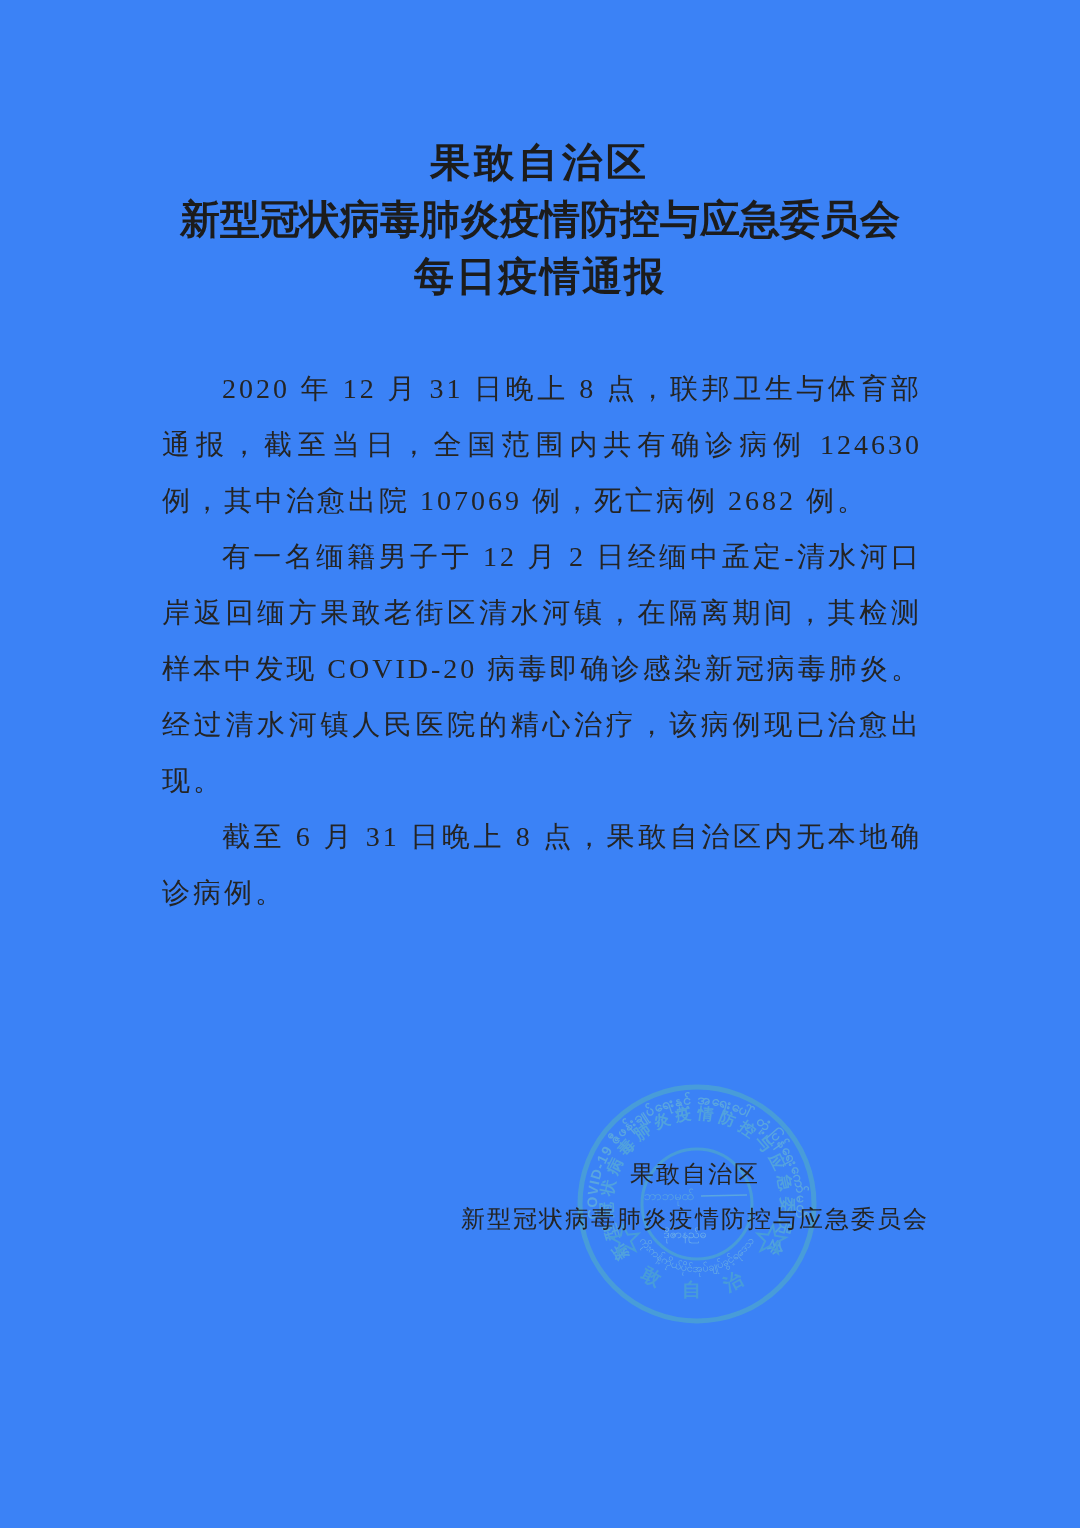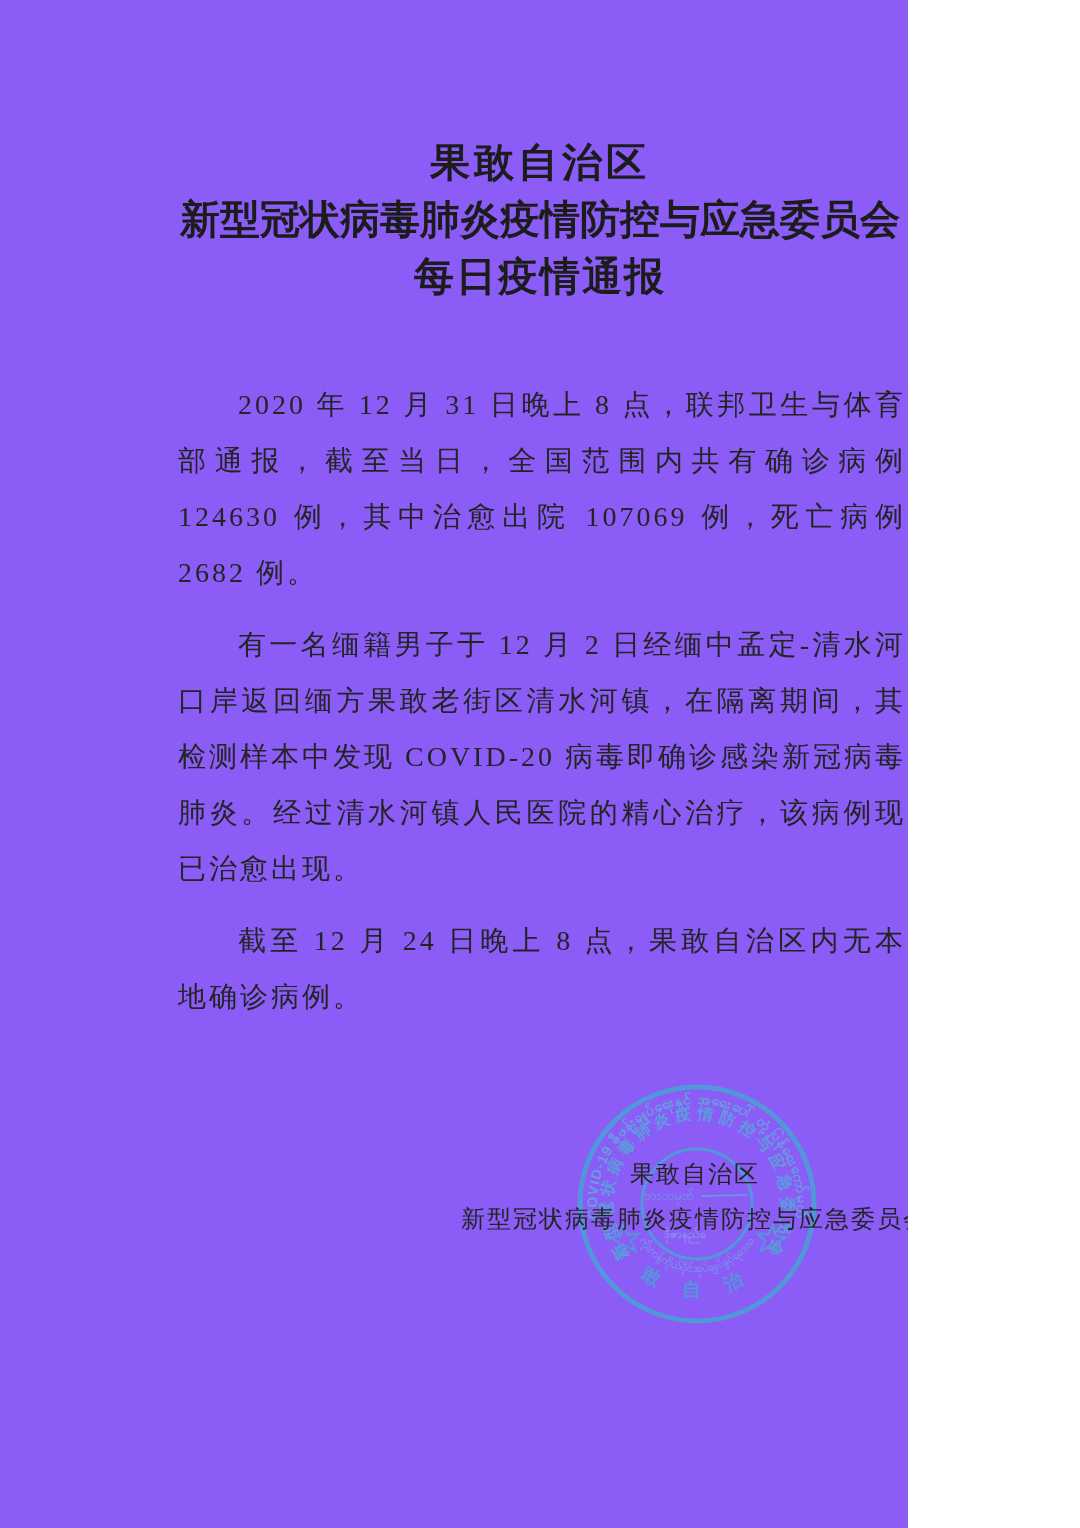--- a/index.html
+++ b/index.html
@@ -1,20 +1,20 @@
 <!DOCTYPE html>
 <html><head>
 <meta charset="utf-8">
 <style>
   html, body { margin: 0; padding: 0; background: #ffffff; }
   .page {
     position: relative;
-    width: 908px;
+    width: 1080px;
     height: 1528px;
-    background: #8b5cf6;
+    background: #3b82f6;
     font-family: "Liberation Serif", "DejaVu Serif", serif;
     color: #222222;
     overflow: hidden;
   }
   .title-block {
     position: absolute;
     top: 134px;
     left: 0;
     width: 1080px;
     text-align: center;
@@ -32,21 +32,21 @@
     top: 361px;
     left: 162px;
     width: 760px;
     font-size: 28px;
     line-height: 56px;
     letter-spacing: 3px;
     text-align: justify;
     text-justify: inter-character;
     color: #242424;
   }
-  .body-block p { margin: 16px; text-indent: 60px; }
+  .body-block p { margin: 0; text-indent: 60px; }
 
   .seal {
     position: absolute;
     left: 572px;
     top: 1079px;
     width: 250px;
     height: 250px;
     z-index: 1;
     opacity: 0.88;
   }
@@ -100,21 +100,21 @@
 
   <header class="title-block">
     <div class="title-l1">果敢自治区</div>
     <div class="title-l2">新型冠状病毒肺炎疫情防控与应急委员会</div>
     <div class="title-l3">每日疫情通报</div>
   </header>
 
   <main class="body-block">
     <p>2020 年 12 月 31 日晚上 8 点，联邦卫生与体育部通报，截至当日，全国范围内共有确诊病例 124630 例，其中治愈出院 107069 例，死亡病例 2682 例。</p>
     <p>有一名缅籍男子于 12 月 2 日经缅中孟定-清水河口岸返回缅方果敢老街区清水河镇，在隔离期间，其检测样本中发现 COVID-20 病毒即确诊感染新冠病毒肺炎。经过清水河镇人民医院的精心治疗，该病例现已治愈出现。</p>
-    <p>截至 12 月 24 日晚上 8 点，果敢自治区内无本地确诊病例。</p>
+    <p>截至 6 月 31 日晚上 8 点，果敢自治区内无本地确诊病例。</p>
   </main>
 
   <svg class="seal" viewBox="-125 -125 250 250" xmlns="http://www.w3.org/2000/svg">
     <defs>
       <path id="sealArcTop" d="M -70.7 70.7 A 100 100 0 1 1 70.7 70.7"></path>
       <path id="sealArcCn" d="M -65.1 54.6 A 85 85 0 1 1 65.1 54.6"></path>
       <path id="sealArcBotMy" d="M -58.9 34 A 68 68 0 0 0 58.9 34"></path>
       <path id="sealArcBotCn" d="M -75.4 52.8 A 92 92 0 0 0 75.4 52.8"></path>
     </defs>
 

